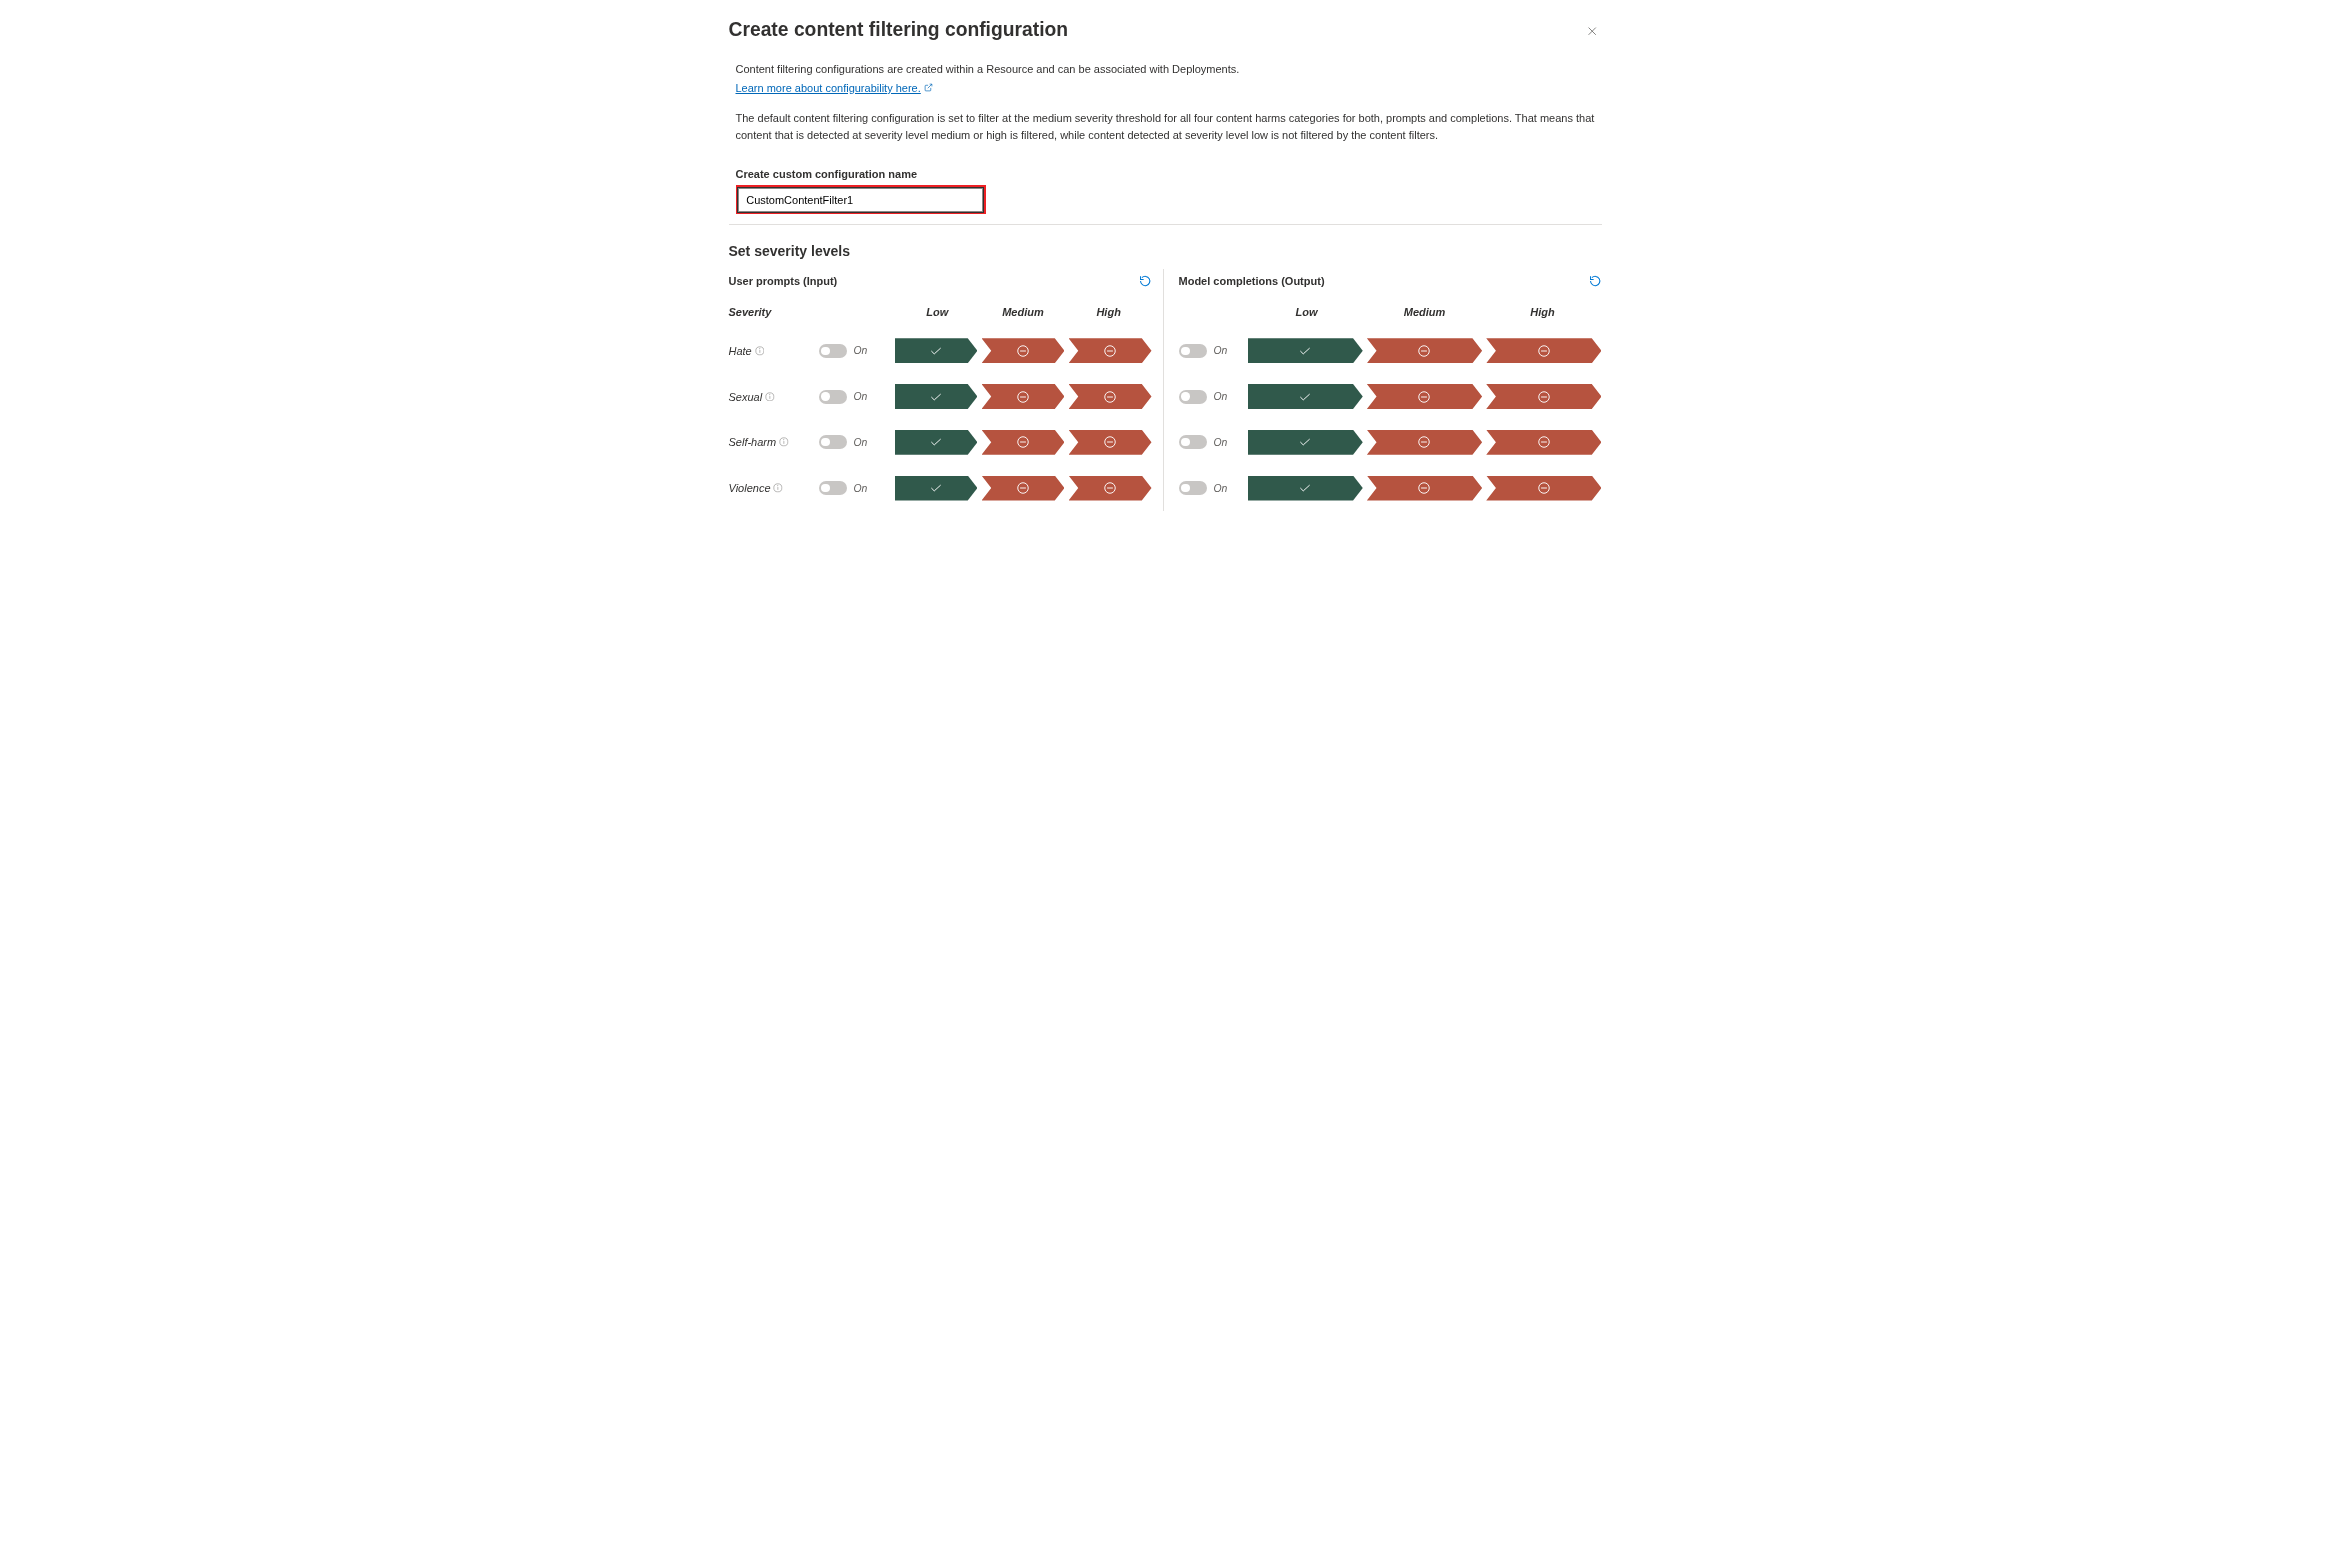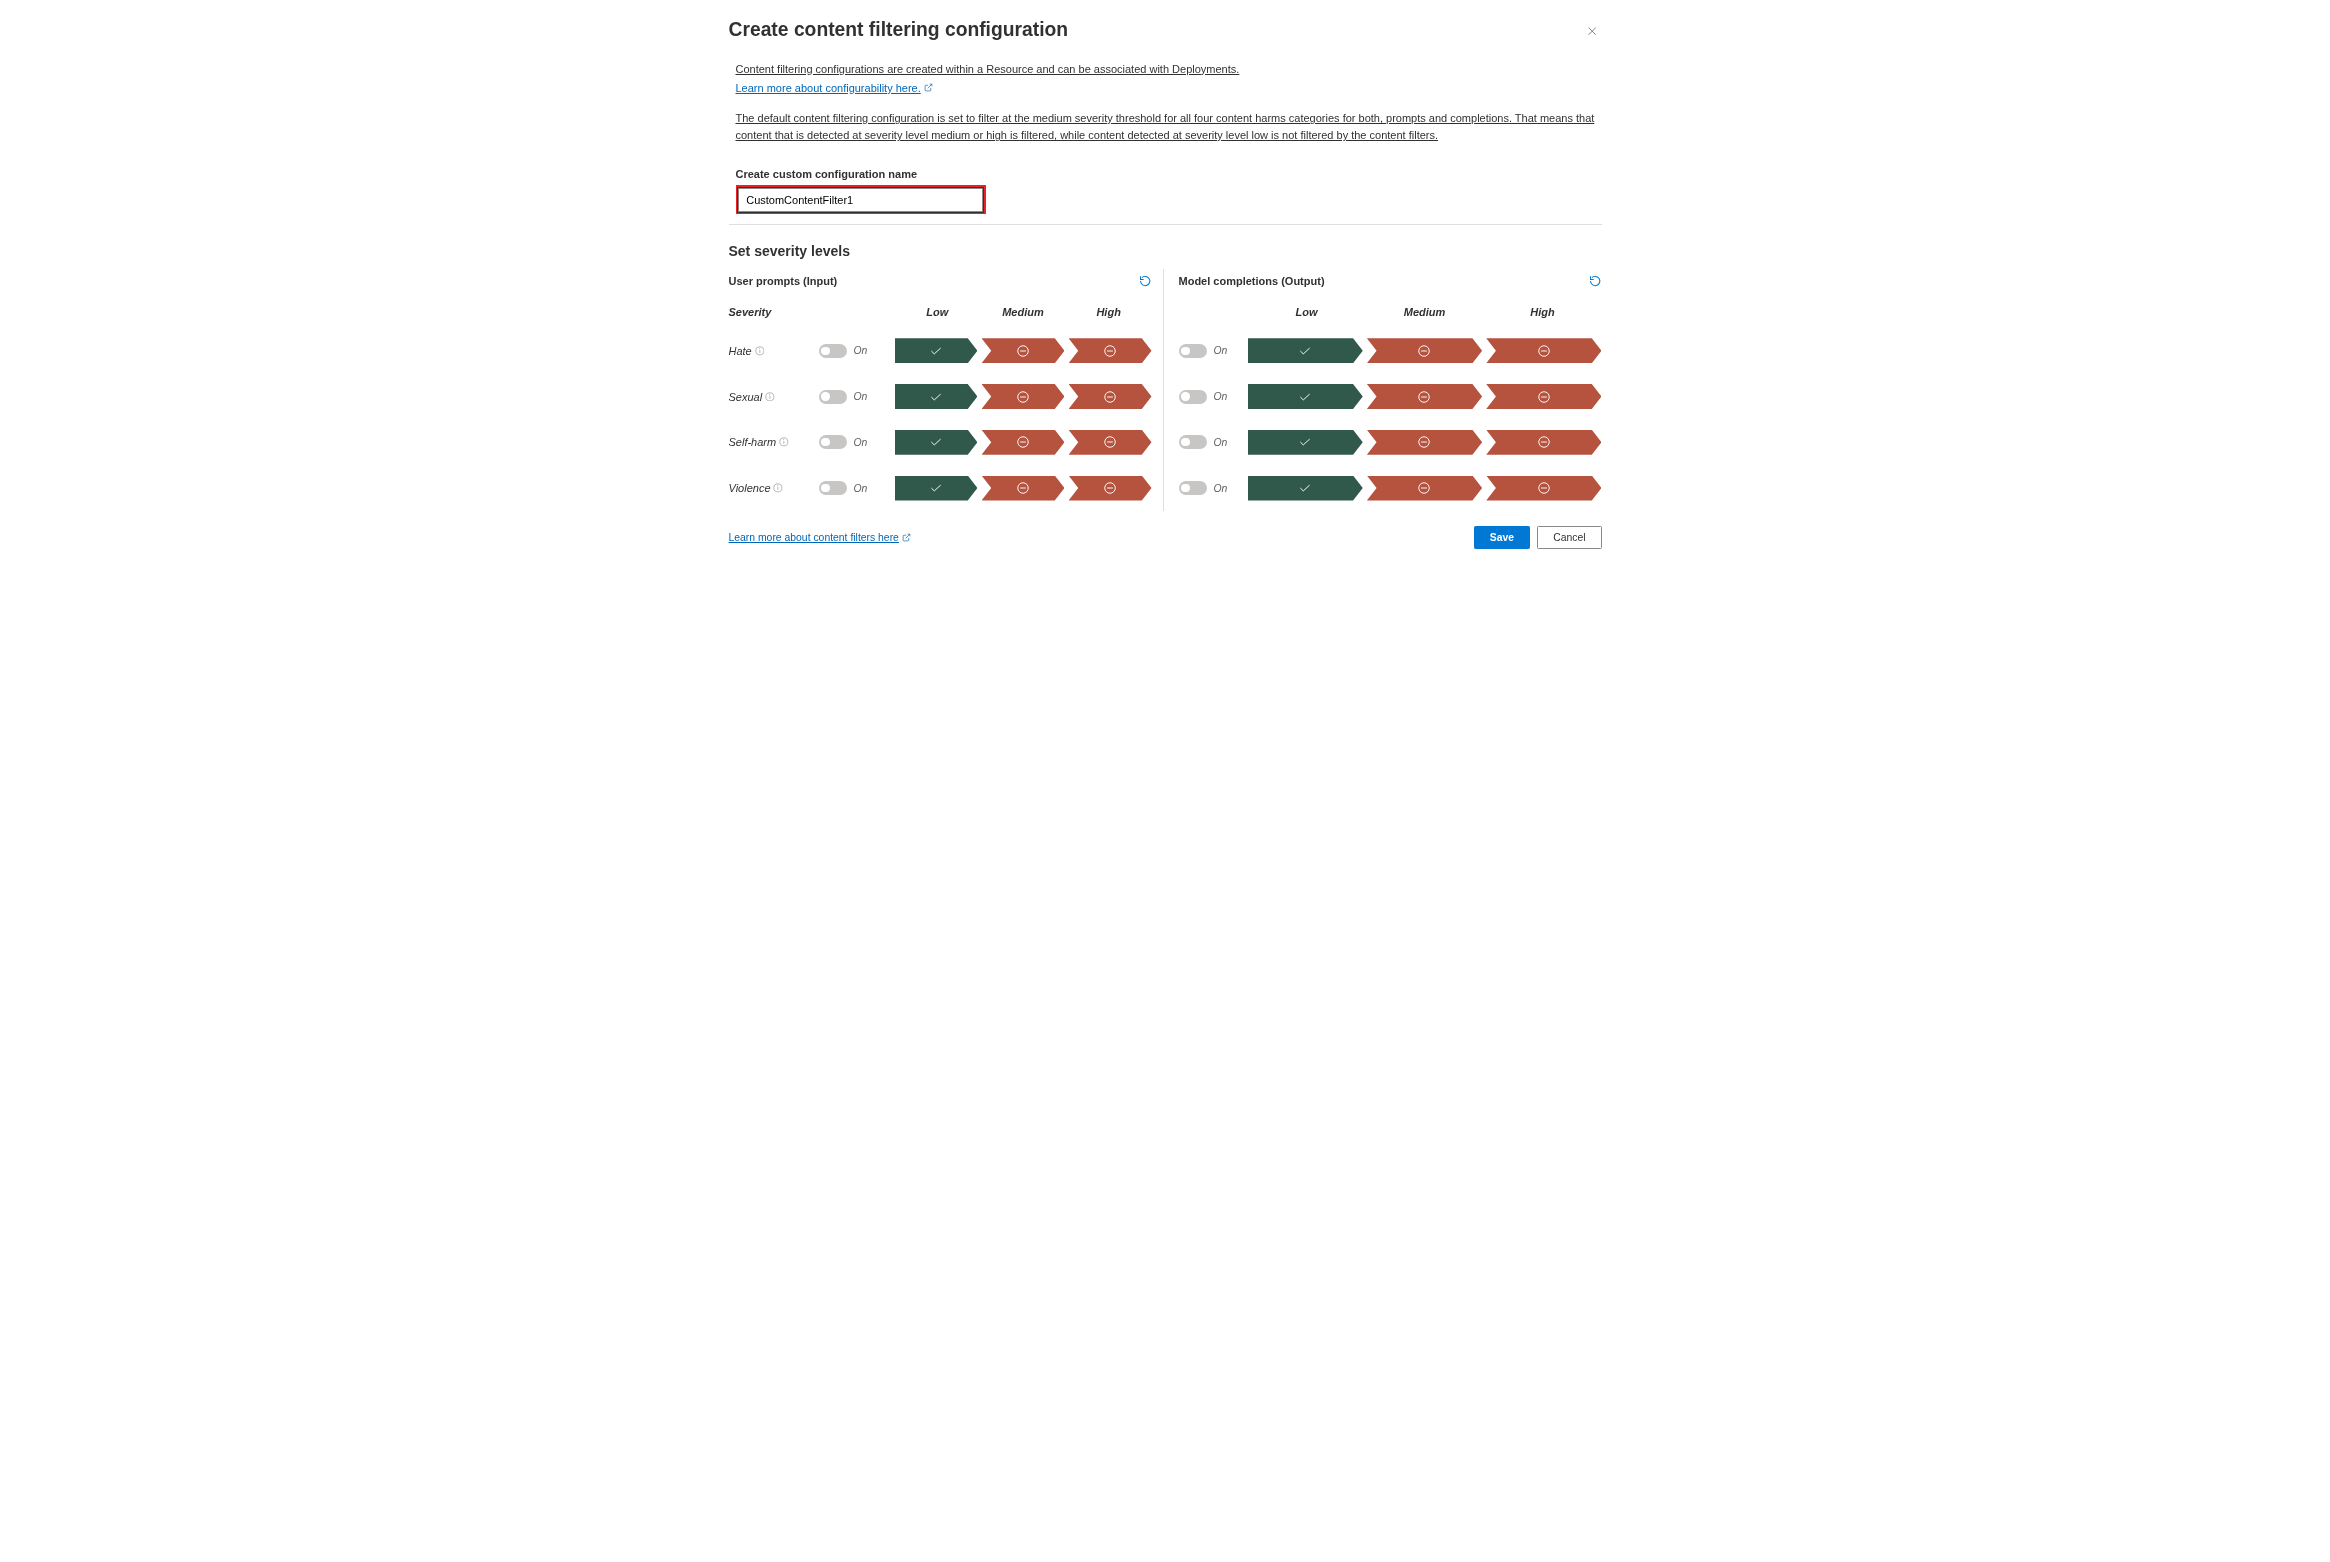--- a/index.html
+++ b/index.html
@@ -41,21 +41,20 @@
   }
   .close-btn svg { width: 100%; height: 100%; display: block; }
   h1.title {
     font-size: 19.3px;
     font-weight: 700;
     margin: 0 0 19.3px 0;
   }
   .intro {
     padding-left: 7px;
     margin-bottom: 11px;
-    text-decoration: underline;
   }
   .intro p {
     font-size: 11px;
     line-height: 1.55;
     margin: 0 0 4.1px 0;
     color: var(--text);
   }
   a.link {
     color: var(--link);
     text-decoration: underline;
@@ -613,29 +612,15 @@
                     <use href="#i-minus-circle"></use>
                   </svg></div>
               </div>
             </div>
           </div>
         </div>
     </div>
 
   </div>
 
-  <div class="footer">
-    <a class="link" href="#">
-      <span>Learn more about content filters here</span>
-      <span class="external-icon">
-        <svg stroke="currentColor" stroke-width="1.8" fill="none" viewBox="0 0 13 13" width="9" height="9">
-            <use href="#i-external"></use>
-          </svg>
-      </span>
-    </a>
-    <div class="actions">
-      <button class="btn primary">Save</button>
-      <button class="btn secondary">Cancel</button>
-    </div>
-  </div>
 
 </div>
 
 
 </body></html>

